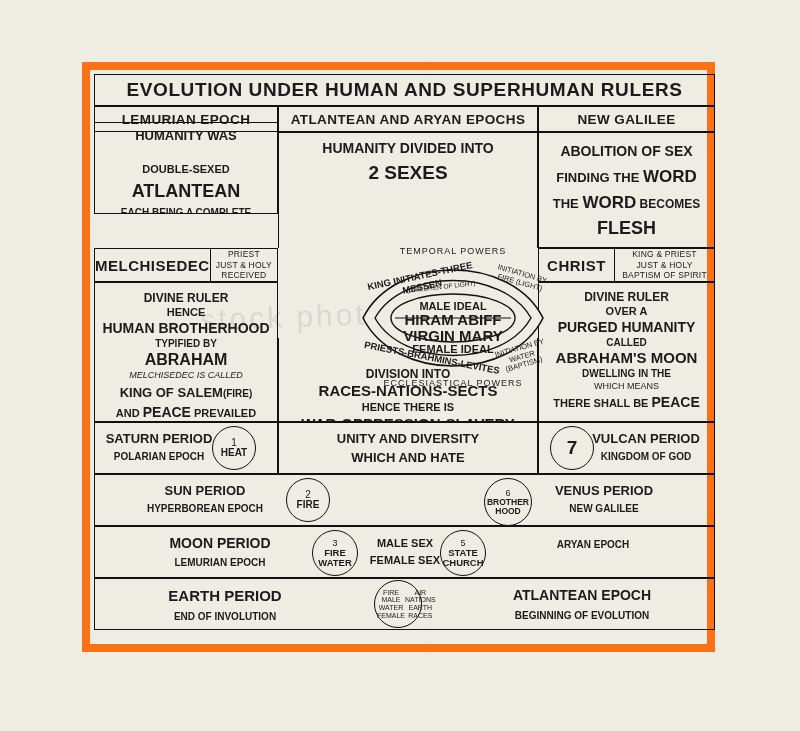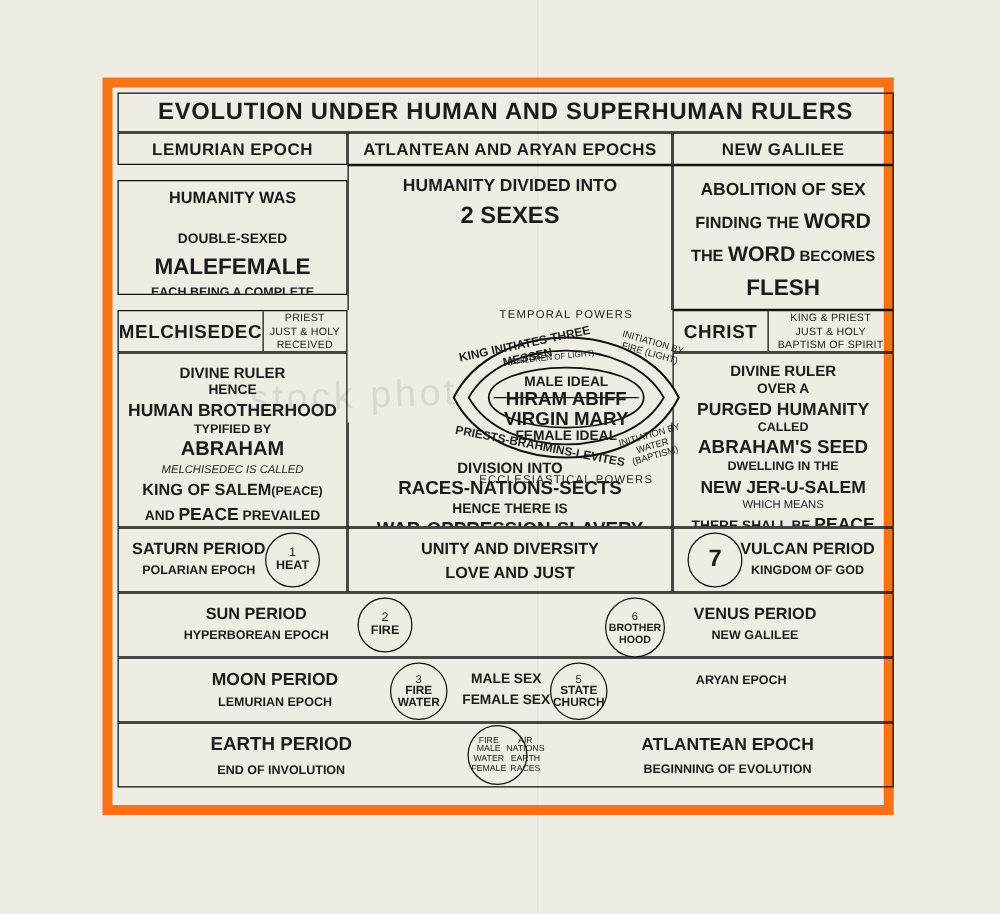--- a/index.html
+++ b/index.html
@@ -157,24 +157,24 @@
   <div class="box hdr" style="left:4px; top:36px; width:184px;">
     <span class="t">LEMURIAN EPOCH</span>
   </div>
   <div class="box hdr" style="left:188px; top:36px; width:260px;">
     <span class="t">ATLANTEAN AND ARYAN EPOCHS</span>
   </div>
   <div class="box hdr" style="left:448px; top:36px; width:177px;">
     <span class="t">NEW GALILEE</span>
   </div>
 
-  <div class="box cell-lines" style="left:4px; top:74px; width:184px; height:92px;">
+  <div class="box cell-lines" style="left:4px; top:52px; width:184px; height:92px;">
     <span class="ln s13 b">HUMANITY WAS</span>
     <span class="ln s11 b" style="margin-top:19px;">DOUBLE-SEXED</span>
-    <span class="ln s18 b" style="margin-top:3px;">MALEFEMALE</span>
+    <span class="ln s18 b" style="margin-top:3px;">ATLANTEAN</span>
     <span class="ln s10 b" style="margin-top:4px;">EACH BEING A COMPLETE</span>
     <span class="ln s14 b" style="margin-top:3px;">CREATIVE UNIT</span>
   </div>
 
   <div class="box cell-lines" style="left:188px; top:62px; width:260px; height:116px; border-bottom:none;">
     <span class="ln s14 b" style="margin-top:2px;">HUMANITY DIVIDED INTO</span>
     <span class="ln s19 b" style="font-size:19px; margin-top:3px;">2 SEXES</span>
   </div>
 
   <div class="box cell-lines" style="left:448px; top:62px; width:177px; height:116px;">
@@ -207,42 +207,41 @@
   </div>
 
   <div class="box cell-lines" style="left:4px; top:212px; width:184px; height:140px;">
     <span class="ln s12 b" style="margin-top:3px;">DIVINE RULER</span>
     <span class="ln s11 b">HENCE</span>
     <span class="ln s14 b">HUMAN BROTHERHOOD</span>
     <span class="ln s10 b">TYPIFIED BY</span>
     <span class="ln s16 b">ABRAHAM</span>
     <span class="ln s9" style="font-size:9px;font-style:italic;">MELCHISEDEC IS CALLED</span>
     <span class="ln b">
-      <span class="s13">KING OF SALEM</span><span class="s10">(PEACE)</span>
+      <span class="s13">KING OF SALEM</span><span class="s10">(FIRE)</span>
     </span>
     <span class="ln b">
       <span class="s11">AND </span><span class="s14">PEACE</span><span class="s11"> PREVAILED</span>
     </span>
   </div>
 
   <div class="box cell-lines" style="left:188px; top:268px; width:260px; height:84px; border-top:none;">
     <span class="ln s12 b" style="margin-top:24px;">DIVISION INTO</span>
     <span class="ln s15 b">RACES-NATIONS-SECTS</span>
     <span class="ln s11 b">HENCE THERE IS</span>
     <span class="ln s15 b">WAR-OPPRESSION-SLAVERY</span>
   </div>
 
   <div class="box cell-lines" style="left:448px; top:212px; width:177px; height:140px;">
     <span class="ln s12 b" style="margin-top:2px;">DIVINE RULER</span>
     <span class="ln s11 b">OVER A</span>
     <span class="ln s14 b">PURGED HUMANITY</span>
     <span class="ln s10 b">CALLED</span>
-    <span class="ln s15 b">ABRAHAM'S SEED</span>
+    <span class="ln s15 b">ABRAHAM'S MOON</span>
     <span class="ln s10 b">DWELLING IN THE</span>
-    <span class="ln s14 b">NEW JER-U-SALEM</span>
     <span class="ln s9" style="font-size:9px;">WHICH MEANS</span>
     <span class="ln b">
       <span class="s11">THERE SHALL BE </span><span class="s14">PEACE</span>
     </span>
   </div>
 
   <div class="vesica">
     <svg width="196" height="140" viewBox="0 0 196 140">
       <path d="M8 70 C 40 6, 156 6, 188 70 C 156 134, 40 134, 8 70 Z" fill="#efece3" stroke="#111" stroke-width="1.6"></path>
       <path d="M20 70 C 48 20, 148 20, 176 70 C 148 120, 48 120, 20 70 Z" fill="none" stroke="#111" stroke-width="1.4"></path>
@@ -268,21 +267,21 @@
       <span class="ln s10 b" style="margin-top:4px;">POLARIAN EPOCH</span>
     </div>
   </div>
   <div class="circle" style="left:122px; top:356px; width:44px; height:44px;">
     <span class="num">1</span>
     <span class="lbl">HEAT</span>
   </div>
 
   <div class="box" style="left:188px; top:352px; width:260px; height:52px;">
     <span class="ln s13 b" style="margin-top:8px;">UNITY AND DIVERSITY</span>
-    <span class="ln s13 b" style="margin-top:3px;">LOVE AND JUST</span>
+    <span class="ln s13 b" style="margin-top:3px;">WHICH AND HATE</span>
   </div>
 
   <div class="box" style="left:448px; top:352px; width:177px; height:52px;">
     <div style="position:absolute; right:4px; top:8px; width:128px; text-align:center;">
       <span class="ln s13 b">VULCAN PERIOD</span>
       <span class="ln s10 b" style="margin-top:4px;">KINGDOM OF GOD</span>
     </div>
   </div>
   <div class="circle" style="left:460px; top:356px; width:44px; height:44px;">
     <span style="font-size:19px; font-weight:bold;">7</span>

